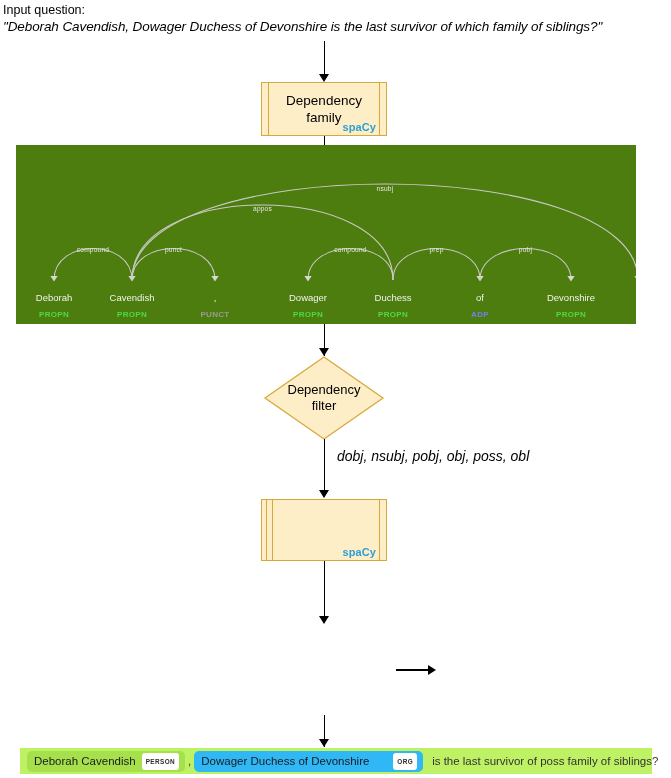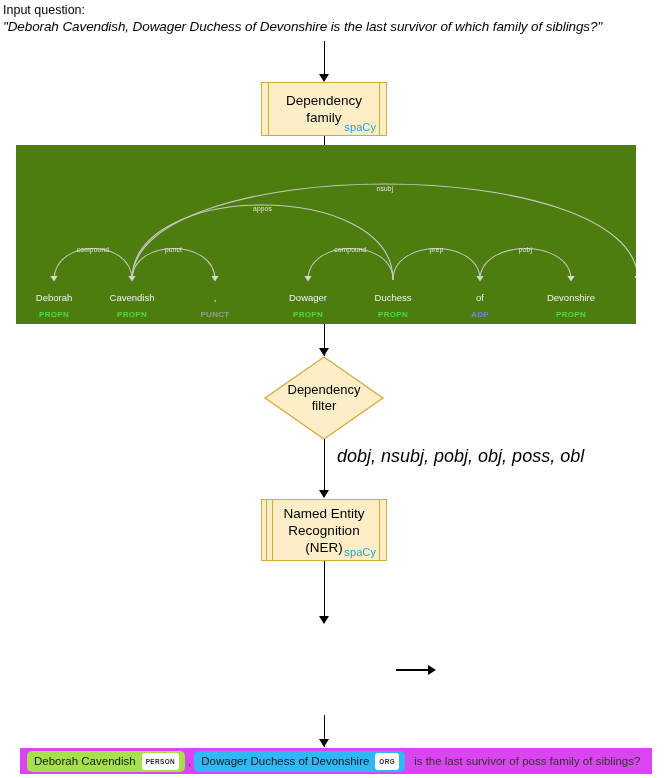--- a/index.html
+++ b/index.html
@@ -89,21 +89,21 @@
     position: relative;
     text-align: center;
     font-size: 13.5px;
     color: #000;
     line-height: 17px;
     z-index: 2;
   }
   .spacy-tag {
     position: absolute;
     font-size: 11px;
-    font-weight: normal;
+    font-weight: bold;
     color: #2b9fd4;
     letter-spacing: 0.1px;
   }
 
   
   .diamond-wrap {
     position: absolute;
   }
   .diamond-wrap svg {
     position: absolute;
@@ -119,21 +119,21 @@
     justify-content: center;
     text-align: center;
     font-size: 13px;
     line-height: 16px;
     color: #000;
     z-index: 2;
   }
 
   .side-note {
     position: absolute;
-    font-size: 18px;
+    font-size: 14px;
     font-style: italic;
     color: #000;
     line-height: 17px;
     white-space: nowrap;
   }
 
   
   #dep-panel {
     position: absolute;
     left: 16px;
@@ -177,21 +177,21 @@
   .pos-PUNCT { fill: #9b9b96; }
   .dep-arrowhead { fill: #d8d8d3; }
 
   
   #ner-output {
     position: absolute;
     left: 20px;
     top: 748px;
     width: 632px;
     height: 26px;
-    background: #d946ef;
+    background: #bef264;
     display: flex;
     align-items: center;
     padding: 0 6px;
     box-sizing: border-box;
     font-size: 11.5px;
     color: #333;
     white-space: nowrap;
   }
   .ent {
     display: inline-flex;
@@ -306,45 +306,40 @@
 
   <div class="vline" style="left:323.5px; top:439px; height:58px;"></div>
   <div class="arrowhead-down" style="left:318.5px; top:490px;"></div>
 
   <div class="side-note" style="left:337px; top:448px;">dobj, nsubj, pobj, obj, poss, obl</div>
 
   <div class="proc-box" style="left:261px; top:499px; width:126px; height:62px;">
     <div class="railL" style="left:4px;"></div>
     <div class="railL" style="left:10px;"></div>
     <div class="railR" style="right:6px;"></div>
-    <div class="proc-label">
-      <span>Named Entity</span><br>
-      <span>Recognition</span><br>
-      <span>(NER)</span>
-    </div>
     <div class="spacy-tag" style="right:10px; bottom:2px;">spaCy</div>
   </div>
 
   <div class="vline" style="left:323.5px; top:561px; height:62px;"></div>
   <div class="arrowhead-down" style="left:318.5px; top:616px;"></div>
 
 
   <div class="hline" style="left:396px; top:669px; width:36px;"></div>
   <div class="arrowhead-right" style="left:428px; top:664.5px;"></div>
 
 
   <div class="vline" style="left:323.5px; top:715px; height:32px;"></div>
   <div class="arrowhead-down" style="left:318.5px; top:739px;"></div>
 
   <div id="ner-output">
       <span class="ent" style="background: rgb(166, 224, 77);">
         <span>Deborah Cavendish</span>
         <span class="ent-label">PERSON</span>
       </span>
       <span class="plain-text">,</span>
-      <span class="ent" style="background: rgb(47, 184, 245);">
+      <span class="ent" style="background: rgb(47, 184, 245); gap: 18px;">
         <span>Dowager Duchess of Devonshire</span>
         <span class="ent-label">ORG</span>
       </span>
       <span class="plain-text" style="margin-left: 6px;">is the last survivor of poss family of siblings?</span>
     </div>
 
 </div>
 
 </body></html>

